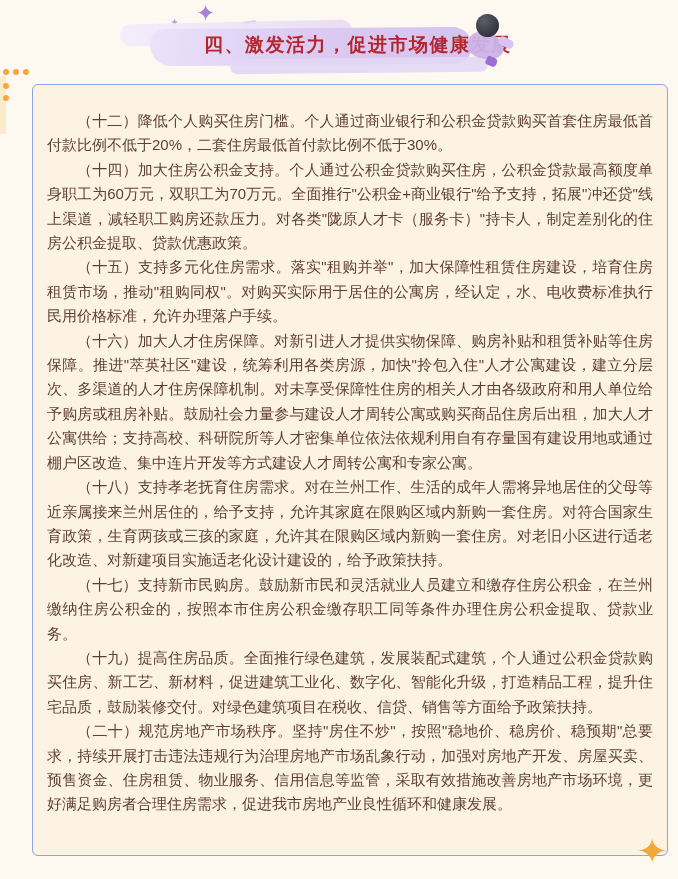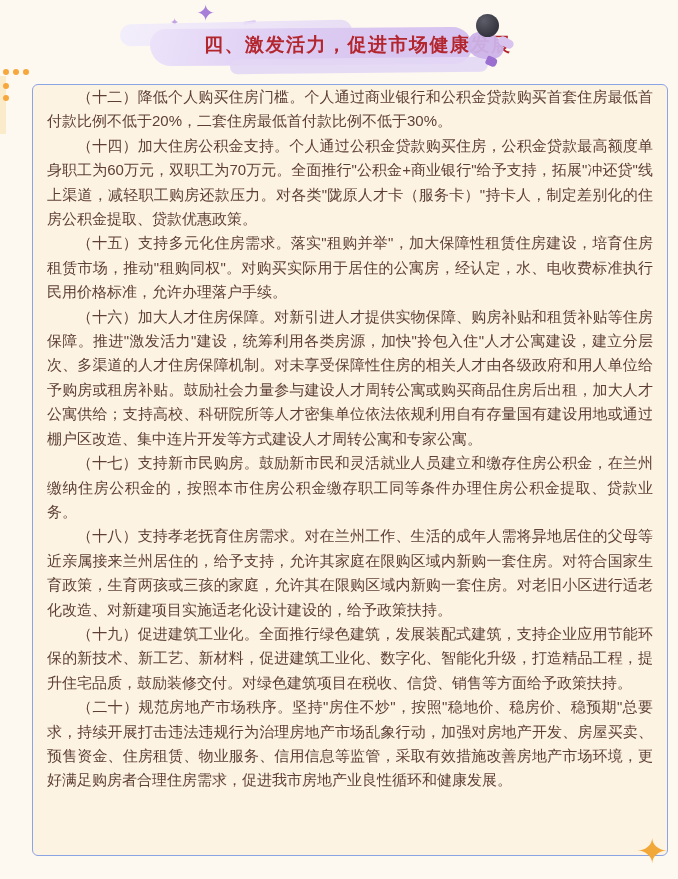--- a/index.html
+++ b/index.html
@@ -79,21 +79,21 @@
   .dot.d3 { left: 21px; top: 1px; }
   .dot.d4 { left: 1px;  top: 15px; }
   .dot.d5 { left: 1px;  top: 27px; }
 
   
   .content-box {
     position: absolute; left: 32px; top: 84px; width: 636px; height: 772px;
     background: #fdf3e3;
     border: 1px solid #8ba4e4;
     border-radius: 6px;
-    padding: 0 14px 0 14px;
+    padding: 24px 14px 0 14px;
     overflow: hidden;
   }
   .para {
     margin: 0; text-indent: 2em;
     font-size: 15px; line-height: 24.4px;
     color: #5e3f36; text-align: justify;
   }
 
   
   .corner-star {
@@ -135,23 +135,23 @@
     <span class="dot d3"></span>
     <span class="dot d4"></span>
     <span class="dot d5"></span>
   </div>
 
   <section class="content-box">
     <div>
         <p class="para">（十二）降低个人购买住房门槛。个人通过商业银行和公积金贷款购买首套住房最低首付款比例不低于20%，二套住房最低首付款比例不低于30%。</p>
         <p class="para">（十四）加大住房公积金支持。个人通过公积金贷款购买住房，公积金贷款最高额度单身职工为60万元，双职工为70万元。全面推行"公积金+商业银行"给予支持，拓展"冲还贷"线上渠道，减轻职工购房还款压力。对各类"陇原人才卡（服务卡）"持卡人，制定差别化的住房公积金提取、贷款优惠政策。</p>
         <p class="para">（十五）支持多元化住房需求。落实"租购并举"，加大保障性租赁住房建设，培育住房租赁市场，推动"租购同权"。对购买实际用于居住的公寓房，经认定，水、电收费标准执行民用价格标准，允许办理落户手续。</p>
-        <p class="para">（十六）加大人才住房保障。对新引进人才提供实物保障、购房补贴和租赁补贴等住房保障。推进"激发活力"建设，统筹利用各类房源，加快"拎包入住"人才公寓建设，建立分层次、多渠道的人才住房保障机制。对未享受保障性住房的相关人才由各级政府和用人单位给予购房或租房补贴。鼓励社会力量参与建设人才周转公寓或购买商品住房后出租，加大人才公寓供给；支持高校、科研院所等人才密集单位依法依规利用自有存量国有建设用地或通过棚户区改造、集中连片开发等方式建设人才周转公寓和专家公寓。</p>
+        <p class="para">（十六）加大人才住房保障。对新引进人才提供实物保障、购房补贴和租赁补贴等住房保障。推进"萃英社区"建设，统筹利用各类房源，加快"拎包入住"人才公寓建设，建立分层次、多渠道的人才住房保障机制。对未享受保障性住房的相关人才由各级政府和用人单位给予购房或租房补贴。鼓励社会力量参与建设人才周转公寓或购买商品住房后出租，加大人才公寓供给；支持高校、科研院所等人才密集单位依法依规利用自有存量国有建设用地或通过棚户区改造、集中连片开发等方式建设人才周转公寓和专家公寓。</p>
+        <p class="para">（十八）支持孝老抚育住房需求。对在兰州工作、生活的成年人需将异地居住的父母等近亲属接来兰州居住的，给予支持，允许其家庭在限购区域内新购一套住房。对符合国家生育政策，生育两孩或三孩的家庭，允许其在限购区域内新购一套住房。对老旧小区进行适老化改造、对新建项目实施适老化设计建设的，给予政策扶持。</p>
         <p class="para">（十七）支持新市民购房。鼓励新市民和灵活就业人员建立和缴存住房公积金，在兰州缴纳住房公积金的，按照本市住房公积金缴存职工同等条件办理住房公积金提取、贷款业务。</p>
-        <p class="para">（十八）支持孝老抚育住房需求。对在兰州工作、生活的成年人需将异地居住的父母等近亲属接来兰州居住的，给予支持，允许其家庭在限购区域内新购一套住房。对符合国家生育政策，生育两孩或三孩的家庭，允许其在限购区域内新购一套住房。对老旧小区进行适老化改造、对新建项目实施适老化设计建设的，给予政策扶持。</p>
-        <p class="para">（十九）促进建筑工业化。全面推行绿色建筑，发展装配式建筑，支持企业应用节能环保的新技术、新工艺、新材料，促进建筑工业化、数字化、智能化升级，打造精品工程，提升住宅品质，鼓励装修交付。对绿色建筑项目在税收、信贷、销售等方面给予政策扶持。</p>
+        <p class="para">（十九）提高住房品质。全面推行绿色建筑，发展装配式建筑，个人通过公积金贷款购买住房、新工艺、新材料，促进建筑工业化、数字化、智能化升级，打造精品工程，提升住宅品质，鼓励装修交付。对绿色建筑项目在税收、信贷、销售等方面给予政策扶持。</p>
         <p class="para">（二十）规范房地产市场秩序。坚持"房住不炒"，按照"稳地价、稳房价、稳预期"总要求，持续开展打击违法违规行为治理房地产市场乱象行动，加强对房地产开发、房屋买卖、预售资金、住房租赁、物业服务、信用信息等监管，采取有效措施改善房地产市场环境，更好满足购房者合理住房需求，促进我市房地产业良性循环和健康发展。</p>
       </div>
   </section>
 
   <span class="corner-star">✦</span>
 
 </div>
 
 </body></html>

